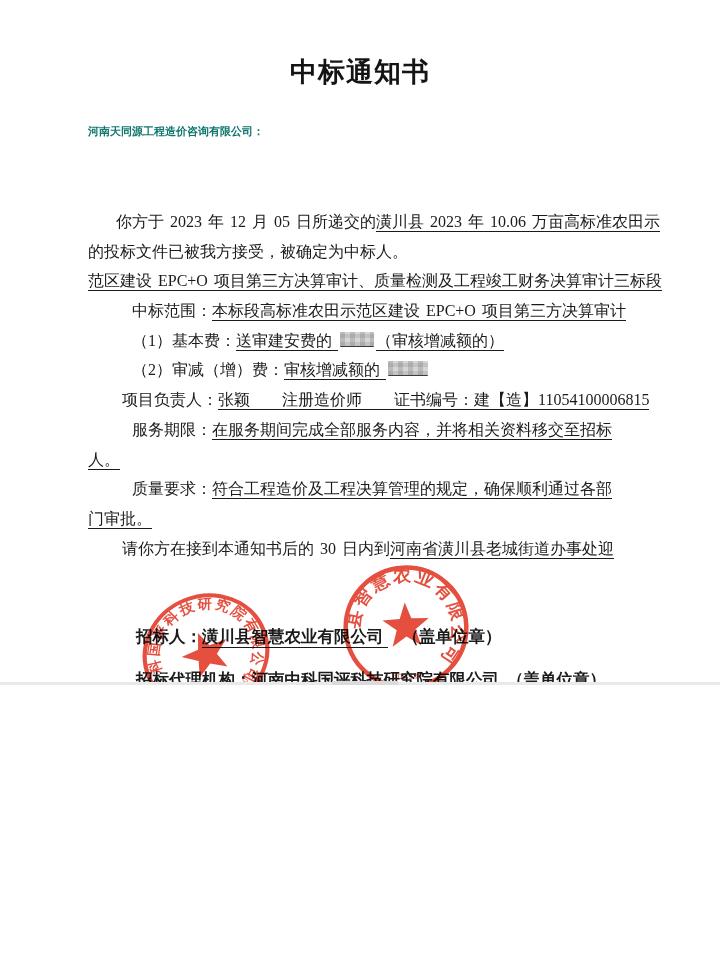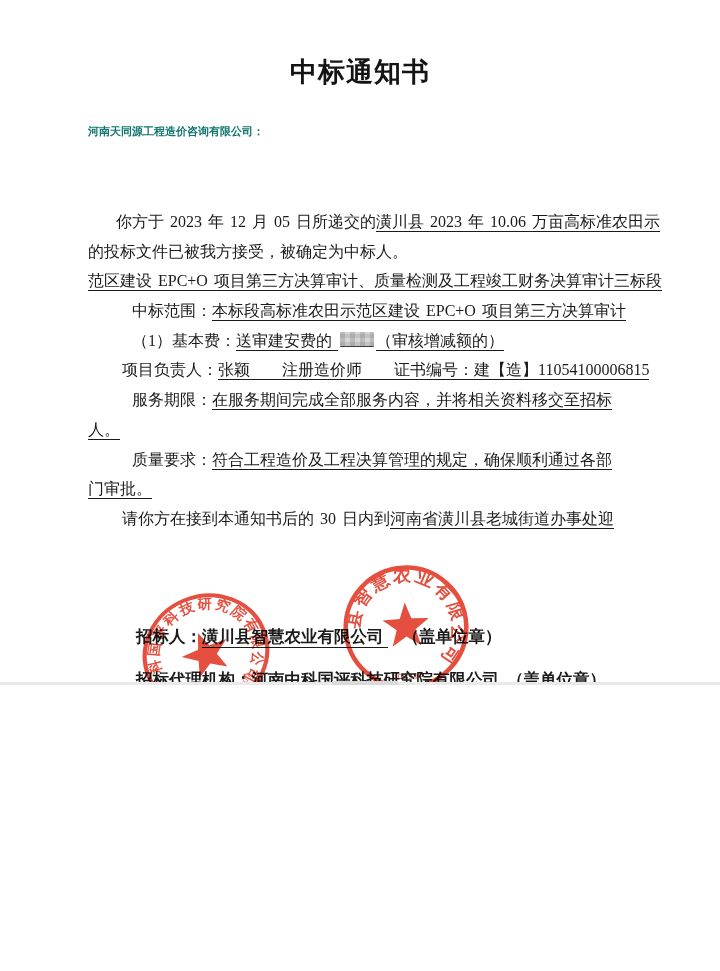--- a/index.html
+++ b/index.html
@@ -62,20 +62,21 @@
   <div class="title">中标通知书</div>
 
   <div class="addressee">河南天同源工程造价咨询有限公司：</div>
 
   <div class="body">
       <div class="bline ind-a"><span>你方于 2023 年 12 月 05 日所递交的</span><span class="u">潢川县 2023 年 10.06 万亩高标准农田示</span></div>
       <div class="bline"><span>的投标文件已被我方接受，被确定为中标人。</span></div>
       <div class="bline"><span class="u">范区建设 EPC+O 项目第三方决算审计、质量检测及工程竣工财务决算审计三标段</span></div>
       <div class="bline ind-b"><span>中标范围：</span><span class="u">本标段高标准农田示范区建设 EPC+O 项目第三方决算审计</span></div>
       <div class="bline ind-b"><span>（1）基本费：</span><span class="u">送审建安费的 </span><span class="redact u" style="width: 34px;"></span><span class="u">（审核增减额的）</span></div>
+      <div class="bline ind-b"><span>（2）审减（增）费：</span><span class="u">审核增减额的 </span><span class="redact u" style="width: 40px;"></span></div>
       <div class="bline ind-c"><span>项目负责人：</span><span class="u">张颖　　注册造价师　　证书编号：建【造】11054100006815</span></div>
       <div class="bline ind-b"><span>服务期限：</span><span class="u">在服务期间完成全部服务内容，并将相关资料移交至招标</span></div>
       <div class="bline"><span class="u">人。</span></div>
       <div class="bline ind-b"><span>质量要求：</span><span class="u">符合工程造价及工程决算管理的规定，确保顺利通过各部</span></div>
       <div class="bline"><span class="u">门审批。</span></div>
       <div class="bline ind-c"><span>请你方在接到本通知书后的 30 日内到</span><span class="u">河南省潢川县老城街道办事处迎</span></div>
     </div>
 
   <div class="signatures">
       <div class="sig-line"><span class="sig-label">招标人：</span><span class="u sig-value">潢川县智慧农业有限公司</span><span class="sig-suffix">（盖单位章）</span></div>

